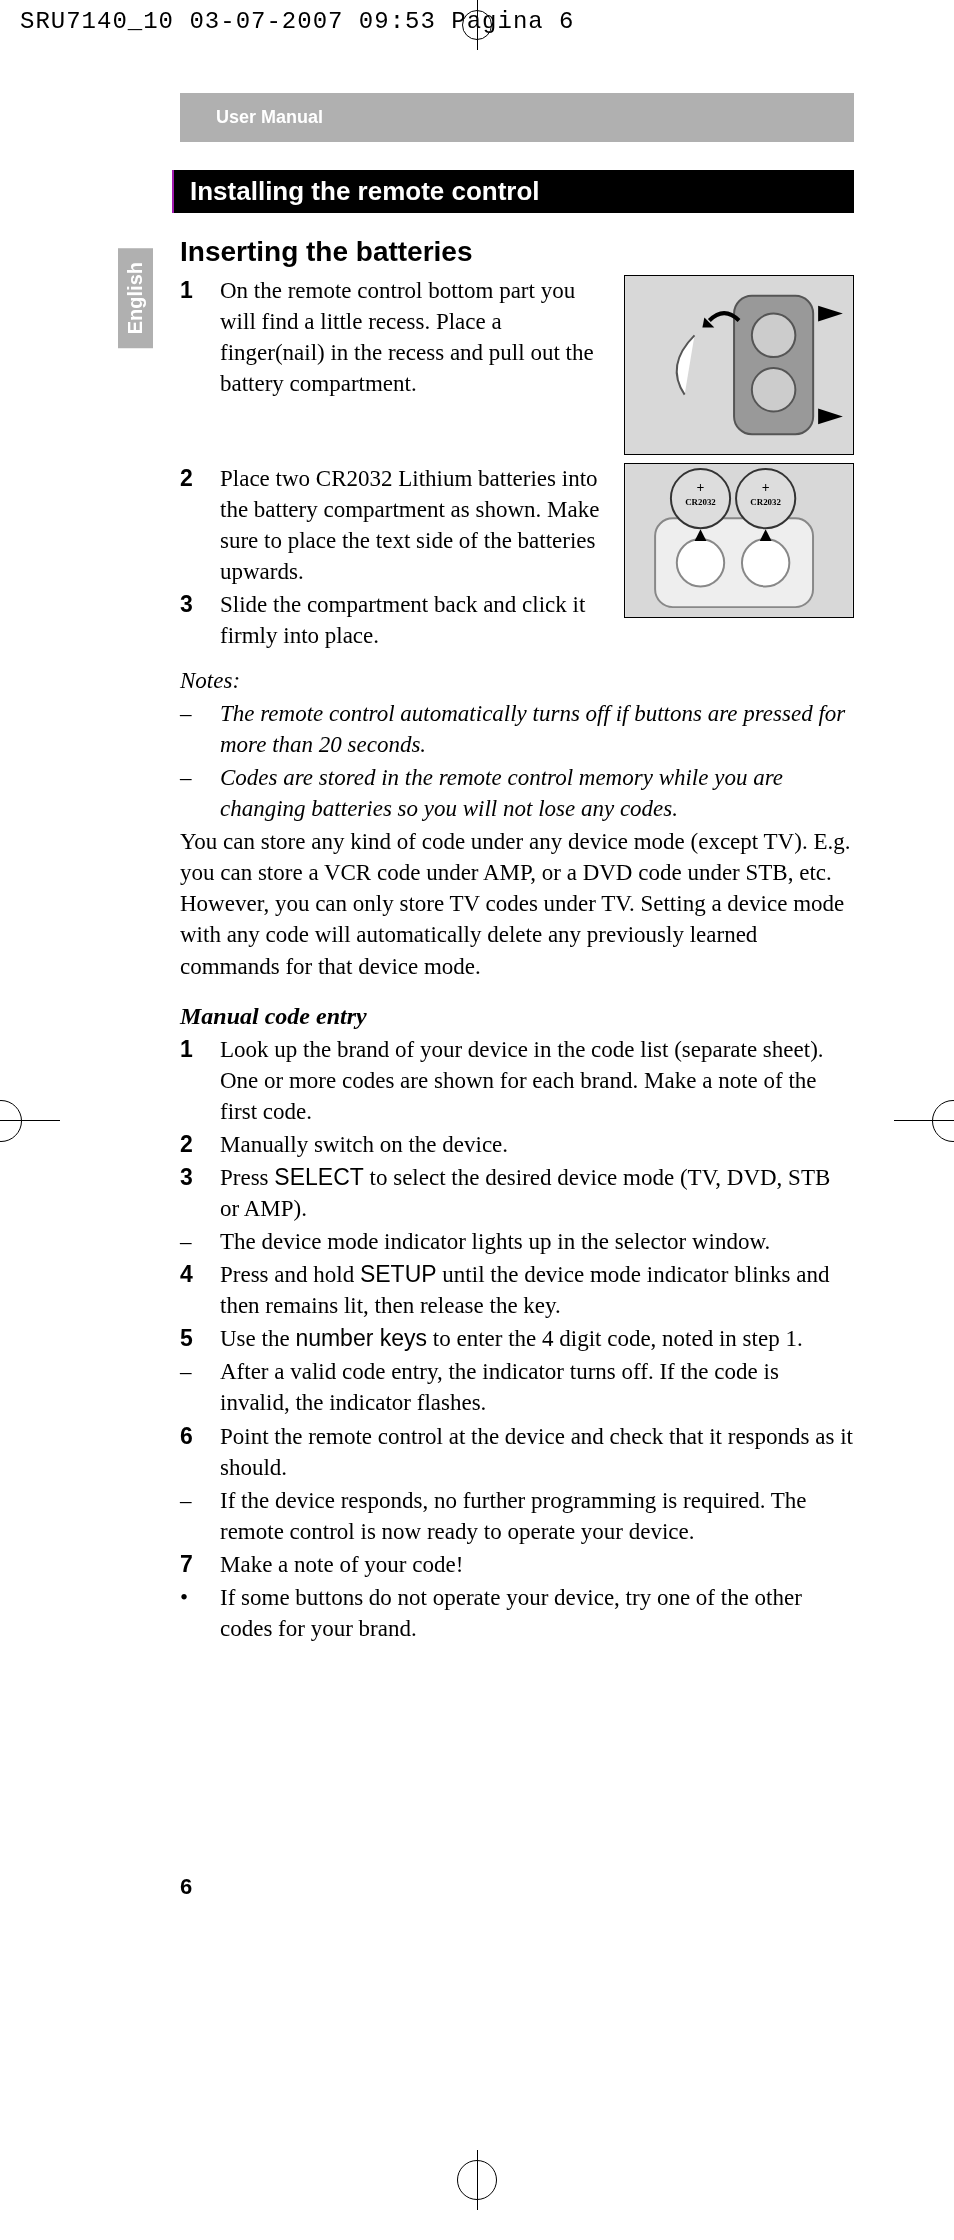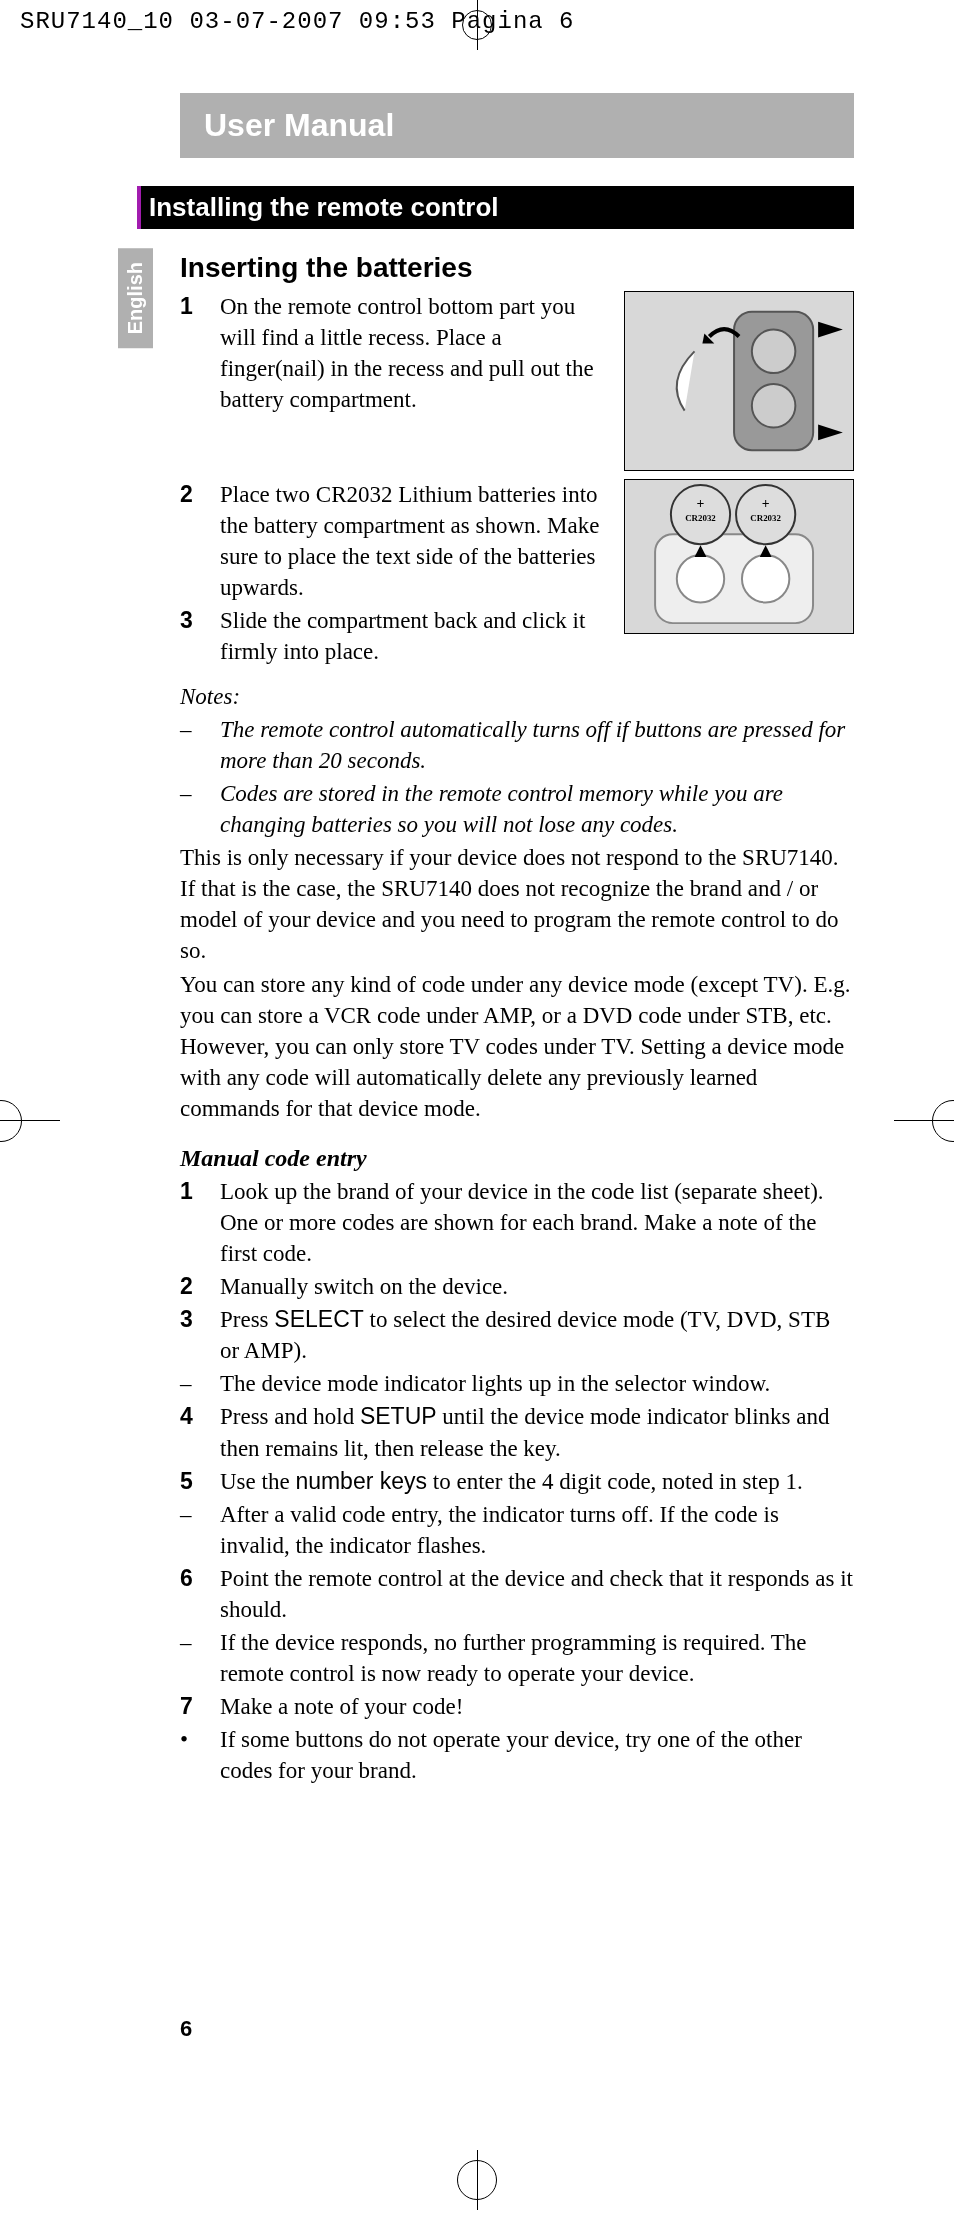--- a/index.html
+++ b/index.html
@@ -91,35 +91,35 @@
     padding: 14px 6px;
     font-family: Arial, sans-serif;
     font-weight: bold;
     font-size: 20px;
   }
   .manual-header {
     background: #b0b0b0;
     color: #fff;
     font-family: Arial, sans-serif;
     font-weight: bold;
-    font-size: 32px;
-    padding: 14px 24px;
+    font-size: 18px;
+    padding: 14px 36px;
     margin-left: 80px;
     margin-bottom: 28px;
   }
   .section-bar {
     background: #000;
     color: #fff;
     font-family: Arial, sans-serif;
     font-weight: bold;
     font-size: 26px;
-    padding: 6px 8px;
-    margin-left: 37px;
+    padding: 6px 16px;
+    margin-left: 72px;
     margin-bottom: 20px;
-    border-left: 4px solid #a21caf;
+    border-left: 2px solid #a21caf;
   }
   .content {
     margin-left: 80px;
     font-size: 23px;
     line-height: 1.35;
   }
   .sub-heading {
     font-family: Arial, sans-serif;
     font-weight: bold;
     font-size: 28px;
@@ -255,21 +255,20 @@
     <div class="notes-label">Notes:</div>
     <div class="notes-row">
       <div class="list-marker dash">–</div>
       <div class="list-text">The remote control automatically turns off if buttons are pressed for more than 20 seconds.</div>
     </div>
     <div class="notes-row">
       <div class="list-marker dash">–</div>
       <div class="list-text">Codes are stored in the remote control memory while you are changing batteries so you will not lose any codes.</div>
     </div>
 
-    <div class="para">This is only necessary if your device does not respond to the SRU7140. If that is the case, the SRU7140 does not recognize the brand and / or model of your device and you need to program the remote control to do so.</div>
     <div class="para">You can store any kind of code under any device mode (except TV). E.g. you can store a VCR code under AMP, or a DVD code under STB, etc. However, you can only store TV codes under TV. Setting a device mode with any code will automatically delete any previously learned commands for that device mode.</div>
 
     <div class="sub-heading-bold">Manual code entry</div>
 
     <div class="list-row">
       <div class="list-marker">1</div>
       <div class="list-text">Look up the brand of your device in the code list (separate sheet). One or more codes are shown for each brand. Make a note of the first code.</div>
     </div>
     <div class="list-row">
       <div class="list-marker">2</div>

